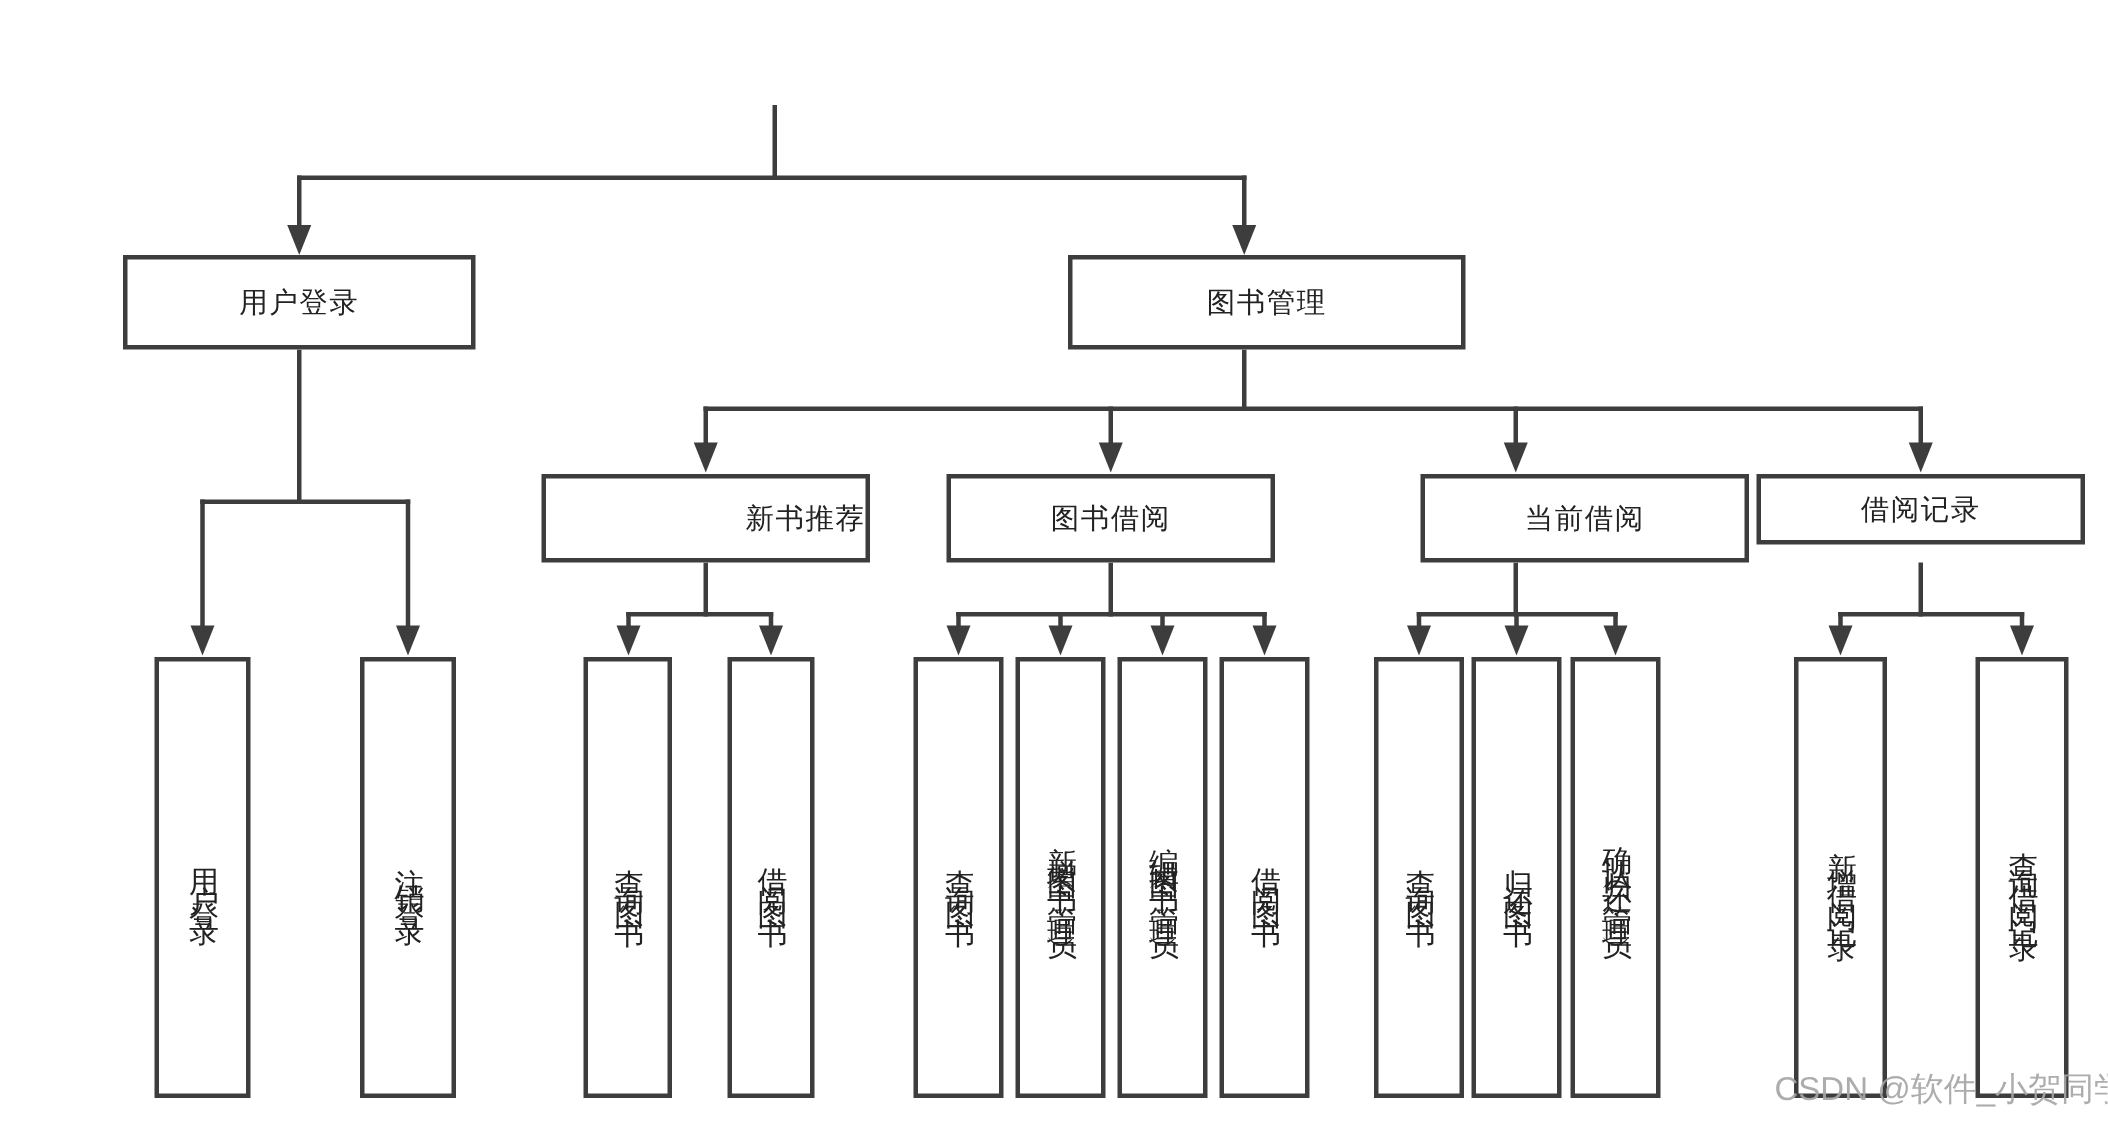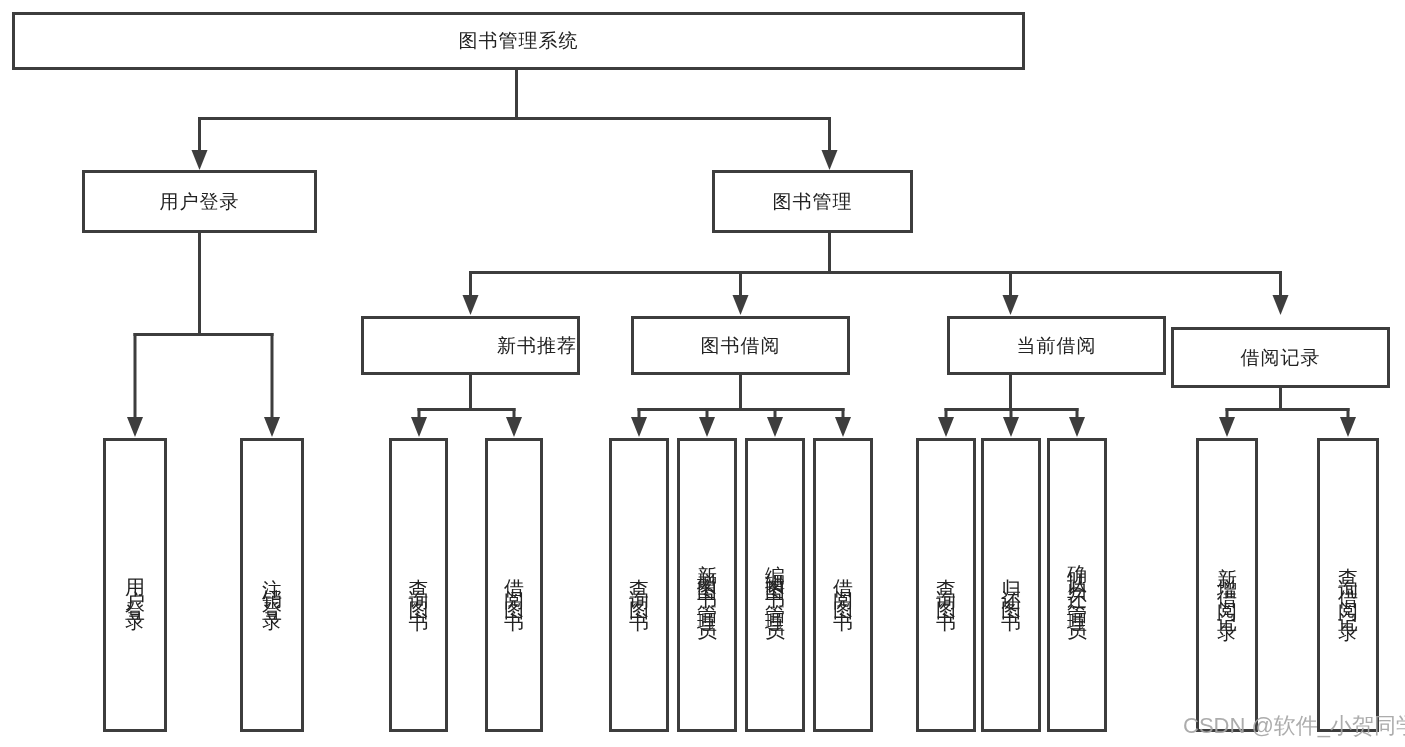--- a/index.html
+++ b/index.html
@@ -124,41 +124,38 @@
     <g>
       <line x1="1280.5" y1="375" x2="1280.5" y2="411"></line>
       <line x1="1225.5" y1="409.5" x2="1349.5" y2="409.5"></line>
       <line x1="1227" y1="408" x2="1227" y2="423"></line>
       <line x1="1348" y1="408" x2="1348" y2="423"></line>
       <path d="M1219 417 L1235 417 L1227 437 Z" fill="currentColor" stroke="none"></path>
       <path d="M1340 417 L1356 417 L1348 437 Z" fill="currentColor" stroke="none"></path>
     </g>
   </svg>
 
-  <div class="box" style="left:12px; top:12px; width:1013px; height:58px;">
-    <span>图书管理系统</span>
-  </div>
 
   <div class="box" style="left:82px; top:170px; width:235px; height:63px;">
     <span>用户登录</span>
   </div>
-  <div class="box" style="left:712px; top:170px; width:201px; height:63px;">
+  <div class="box" style="left:712px; top:170px; width:265px; height:63px;">
     <span>图书管理</span>
   </div>
 
   <div class="box" style="left:361px; top:316px; width:219px; height:59px;justify-content:flex-end;">
     <span>新书推荐</span>
   </div>
   <div class="box" style="left:631px; top:316px; width:219px; height:59px;">
     <span>图书借阅</span>
   </div>
   <div class="box" style="left:947px; top:316px; width:219px; height:59px;">
     <span>当前借阅</span>
   </div>
-  <div class="box" style="left:1171px; top:316px; width:219px; height:61px;margin-top:11px;">
+  <div class="box" style="left:1171px; top:316px; width:219px; height:47px;">
     <span>借阅记录</span>
   </div>
 
   <div class="box leaf" style="left:103px; top:438px; width:64px; height:294px;">
     <span>用户登录</span>
   </div>
   <div class="box leaf" style="left:240px; top:438px; width:64px; height:294px;">
     <span>注销登录</span>
   </div>
 

